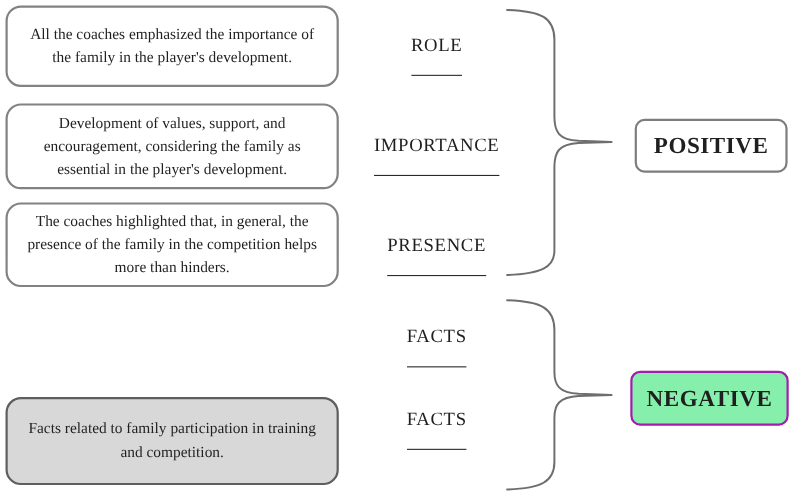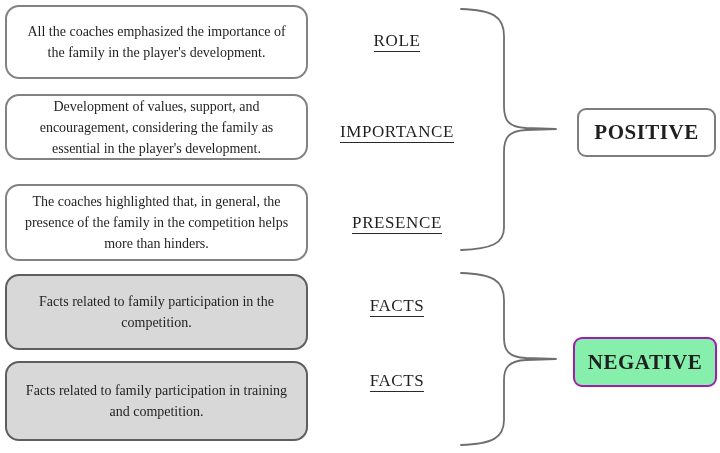--- a/index.html
+++ b/index.html
@@ -28,21 +28,21 @@
     text-align: center;
     padding: 4px 15px;
     font-size: 14px;
     line-height: 21px;
   }
   .cat-box.gray {
     background: #d8d8d8;
     border-color: #5e5e5e;
   }
   #cat0 { top: 5px;   height: 74px; }
-  #cat1 { top: 94px;  height: 66px; }
+  #cat1 { top: 94px;  height: 78px; }
   #cat2 { top: 184px; height: 77px; }
   #cat3 { top: 274px; height: 76px; }
   #cat4 { top: 361px; height: 80px; }
 
   
   .theme {
     position: absolute;
     left: 330px;
     width: 134px;
     text-align: center;
@@ -52,21 +52,21 @@
   #theme2 { top: 211px; }
   #theme3 { top: 294px; }
   #theme4 { top: 369px; }
   .theme-title {
     font-size: 17px;
     line-height: 24px;
     letter-spacing: 0.6px;
   }
   .theme-title span {
     border-bottom: 1.5px solid #2a2a2a;
-    padding-bottom: 1px;
+    padding-bottom: 18px;
   }
   .theme-sub {
     font-size: 14px;
     line-height: 19px;
     max-width: 92px;
     margin: 2px auto 0;
   }
   .theme-sub:empty { display: none; }
 
   
@@ -110,21 +110,20 @@
   }
 </style>
 </head>
 <body>
 
 <div id="figure">
 
   <div class="cat-box" id="cat0">All the coaches emphasized the importance of the family in the player's development.</div>
   <div class="cat-box" id="cat1">Development of values, support, and encouragement, considering the family as essential in the player's development.</div>
   <div class="cat-box" id="cat2">The coaches highlighted that, in general, the presence of the family in the competition helps more than hinders.</div>
-  <div class="cat-box gray" id="cat3">Facts related to family participation in the competition.</div>
   <div class="cat-box gray" id="cat4">Facts related to family participation in training and competition.</div>
 
   <div class="theme" id="theme0">
     <div class="theme-title">
       <span>ROLE</span>
     </div>
 
   </div>
   <div class="theme" id="theme1">
     <div class="theme-title">

